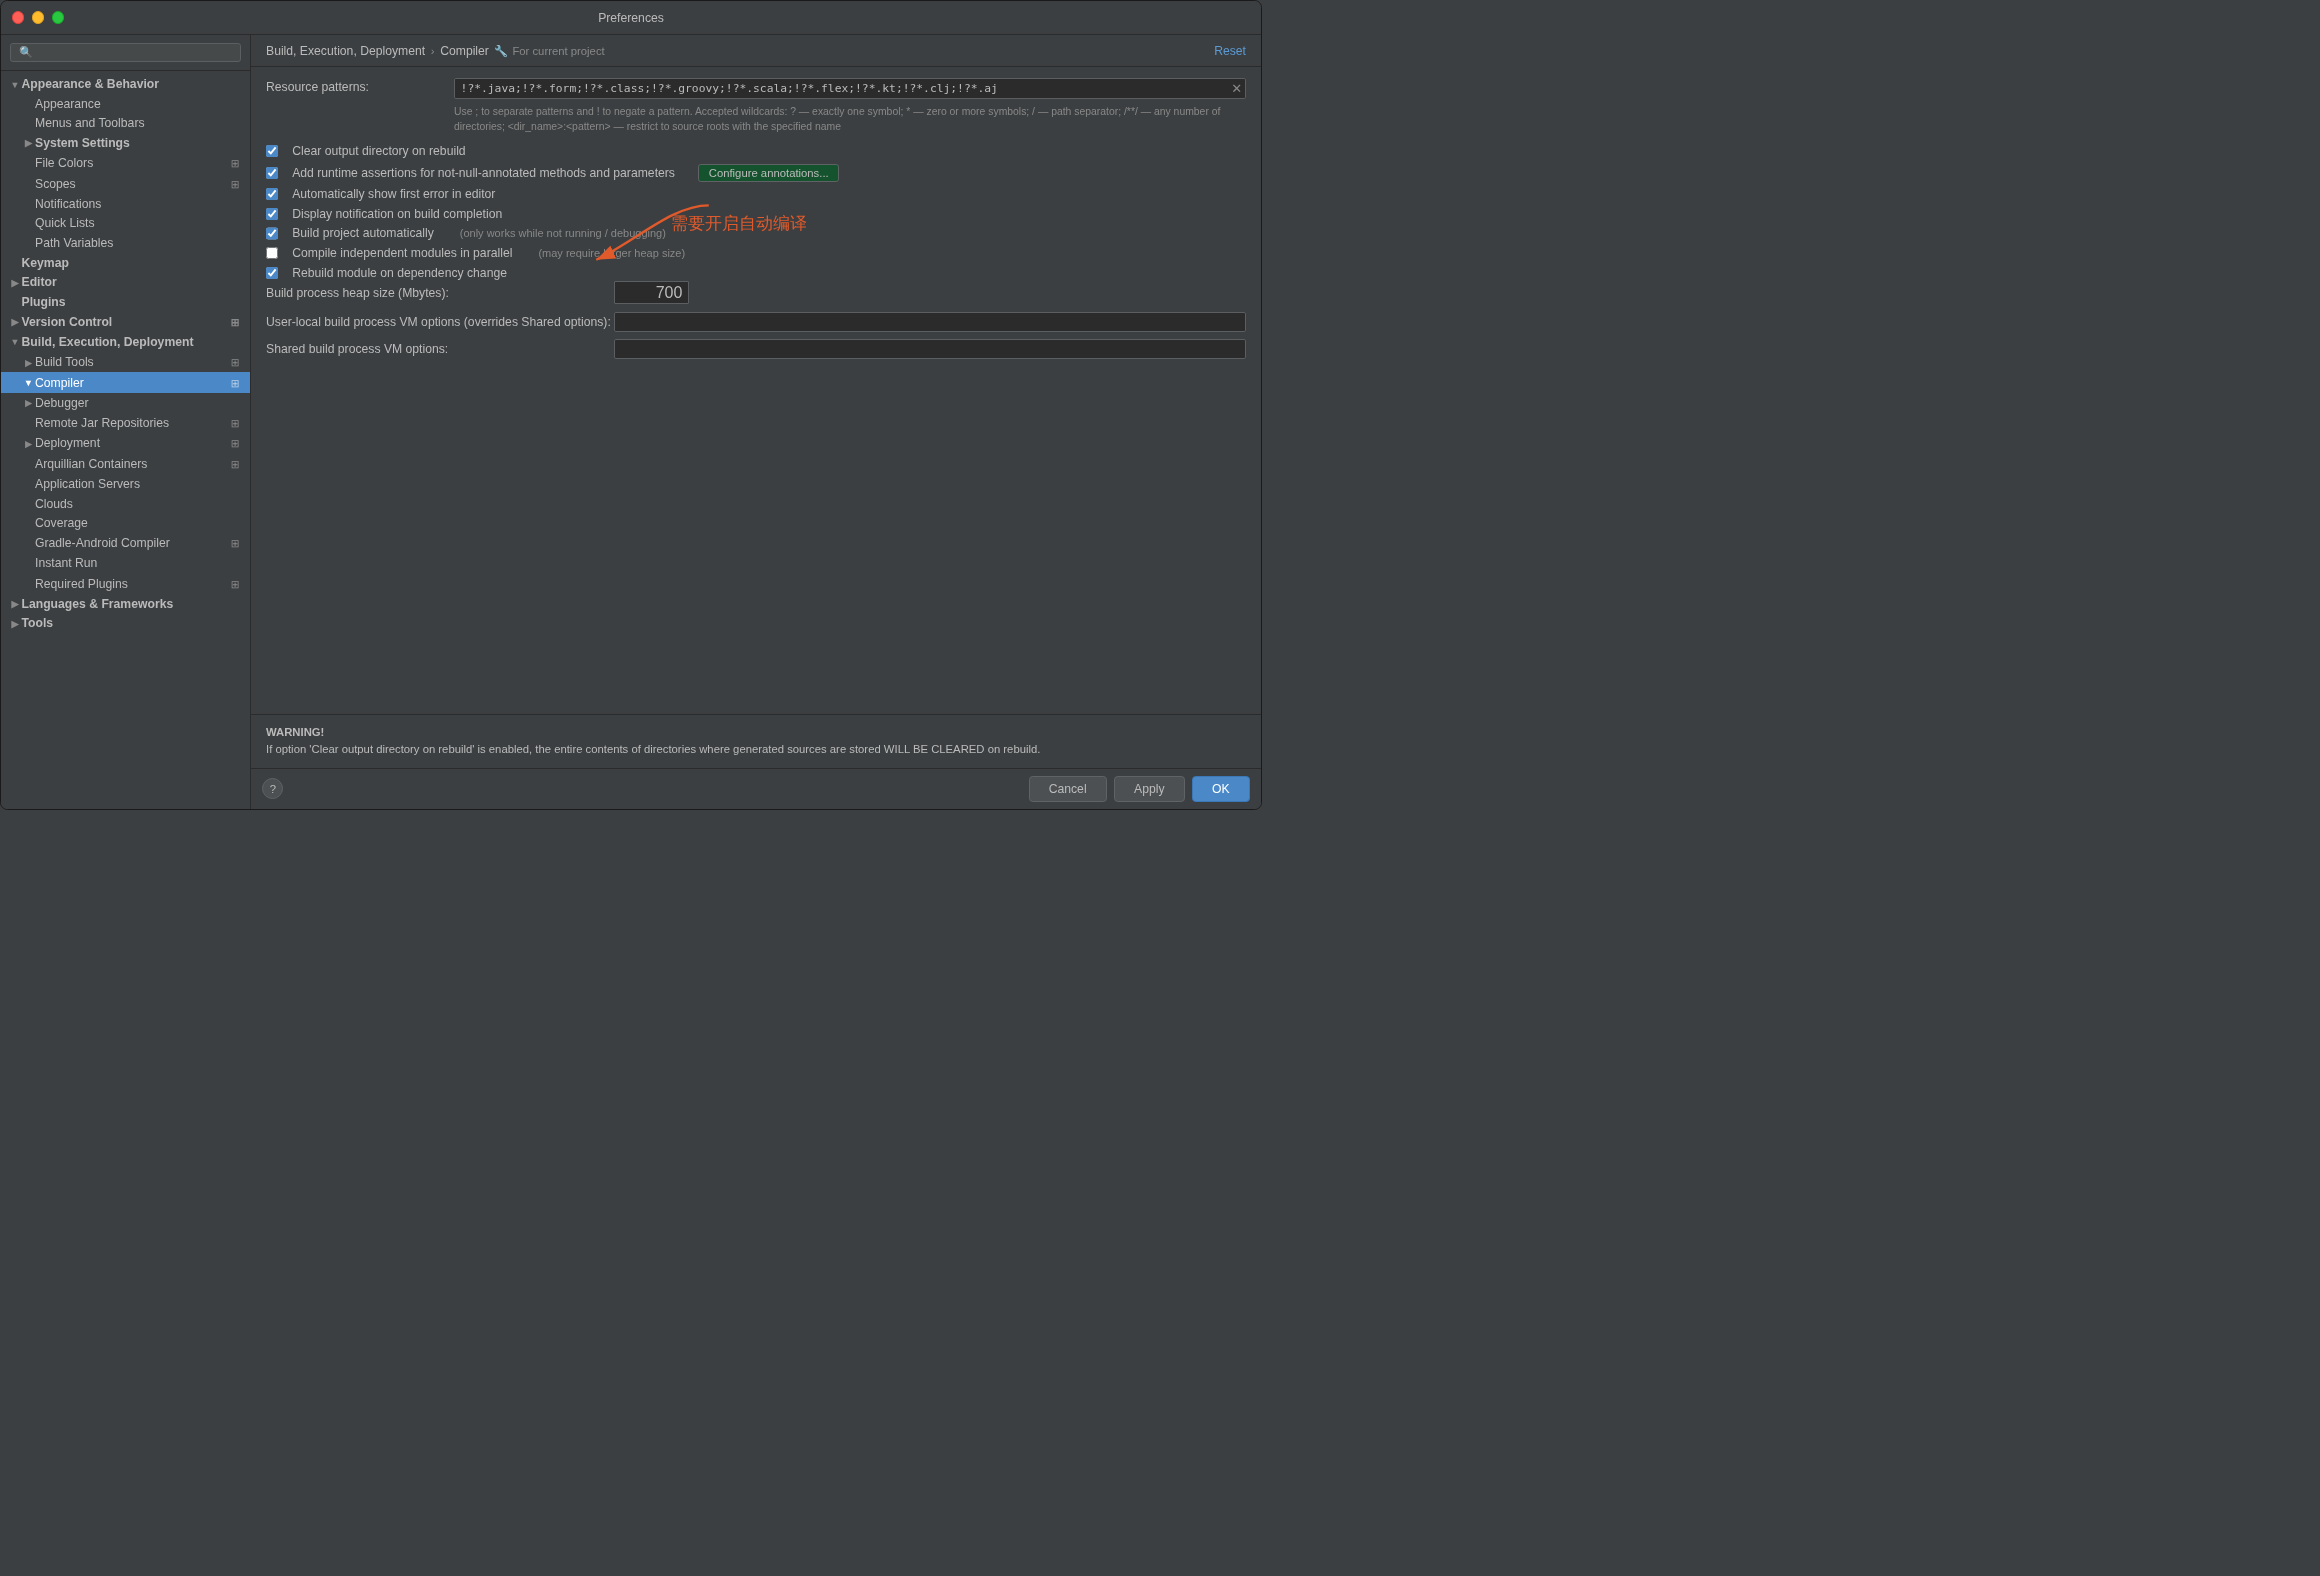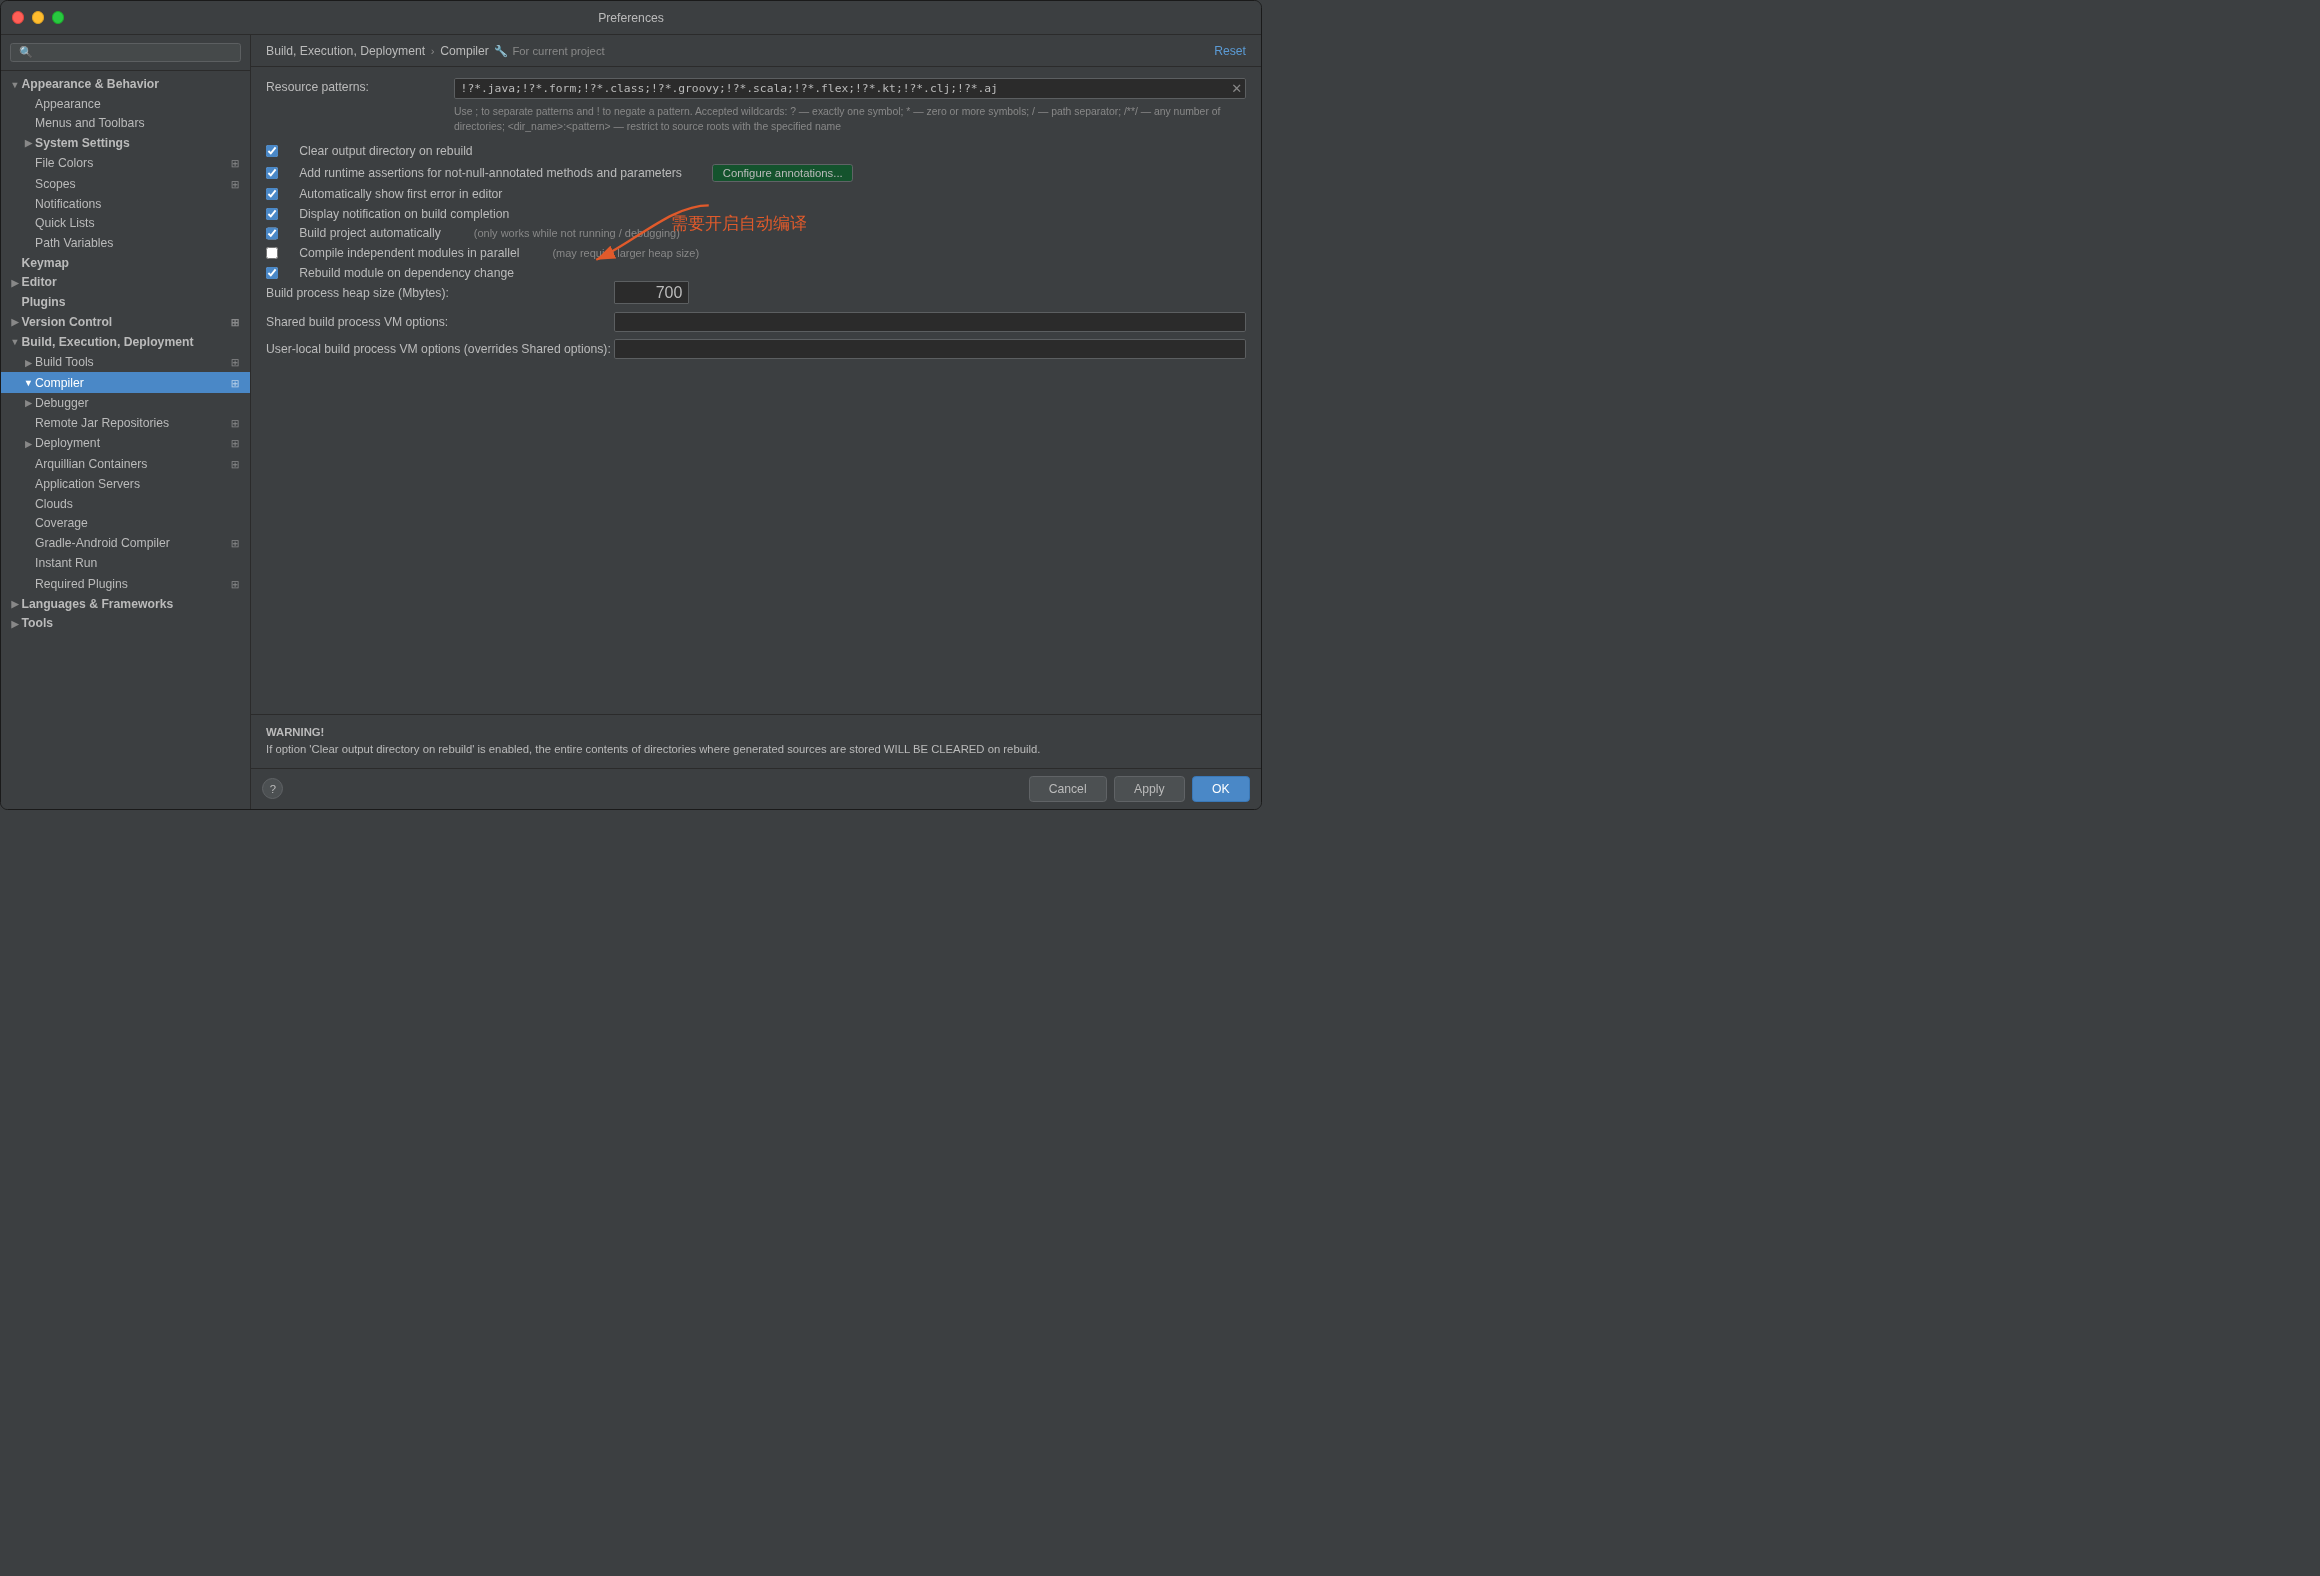--- a/index.html
+++ b/index.html
@@ -218,21 +218,21 @@
       font-size: 10.4px;
       color: #888;
       margin-top: 3.8px;
       line-height: 1.4;
     }
 
     .checkbox-row {
       display: flex;
       align-items: center;
       margin-bottom: 5.6px;
-      gap: 21px;
+      gap: 14px;
     }
     .checkbox-row input[type="checkbox"] {
       accent-color: #4a88c7;
       width: 12.2px;
       height: 12.2px;
       cursor: pointer;
     }
     .checkbox-label {
       font-size: 12.2px;
       color: #bbbbbb;
@@ -586,26 +586,26 @@
         <input type="checkbox" id="cb-rebuild-dep" checked="" style="">
         <label class="checkbox-label" for="cb-rebuild-dep">Rebuild module on dependency change</label>
       </div>
 
       <div class="vm-row">
         <span class="vm-label">Build process heap size (Mbytes):</span>
         <input class="input-small" type="text" value="700" style="">
       </div>
 
       <div class="vm-row">
+        <span class="vm-label">User-local build process VM options (overrides Shared options):</span>
+        <input class="input-wide" type="text" value="" style="">
+      </div>
+
+      <div class="vm-row">
         <span class="vm-label">Shared build process VM options:</span>
-        <input class="input-wide" type="text" value="" style="">
-      </div>
-
-      <div class="vm-row">
-        <span class="vm-label">User-local build process VM options (overrides Shared options):</span>
         <input class="input-wide" type="text" value="" style="">
       </div>
 
     </div>
 
     <div class="warning-area">
       <div class="warning-text">
         <span class="warning-bold">WARNING!</span><br>
         <span>If option 'Clear output directory on rebuild' is enabled, the entire contents of directories where generated sources are stored WILL BE CLEARED on rebuild.</span>
       </div>

